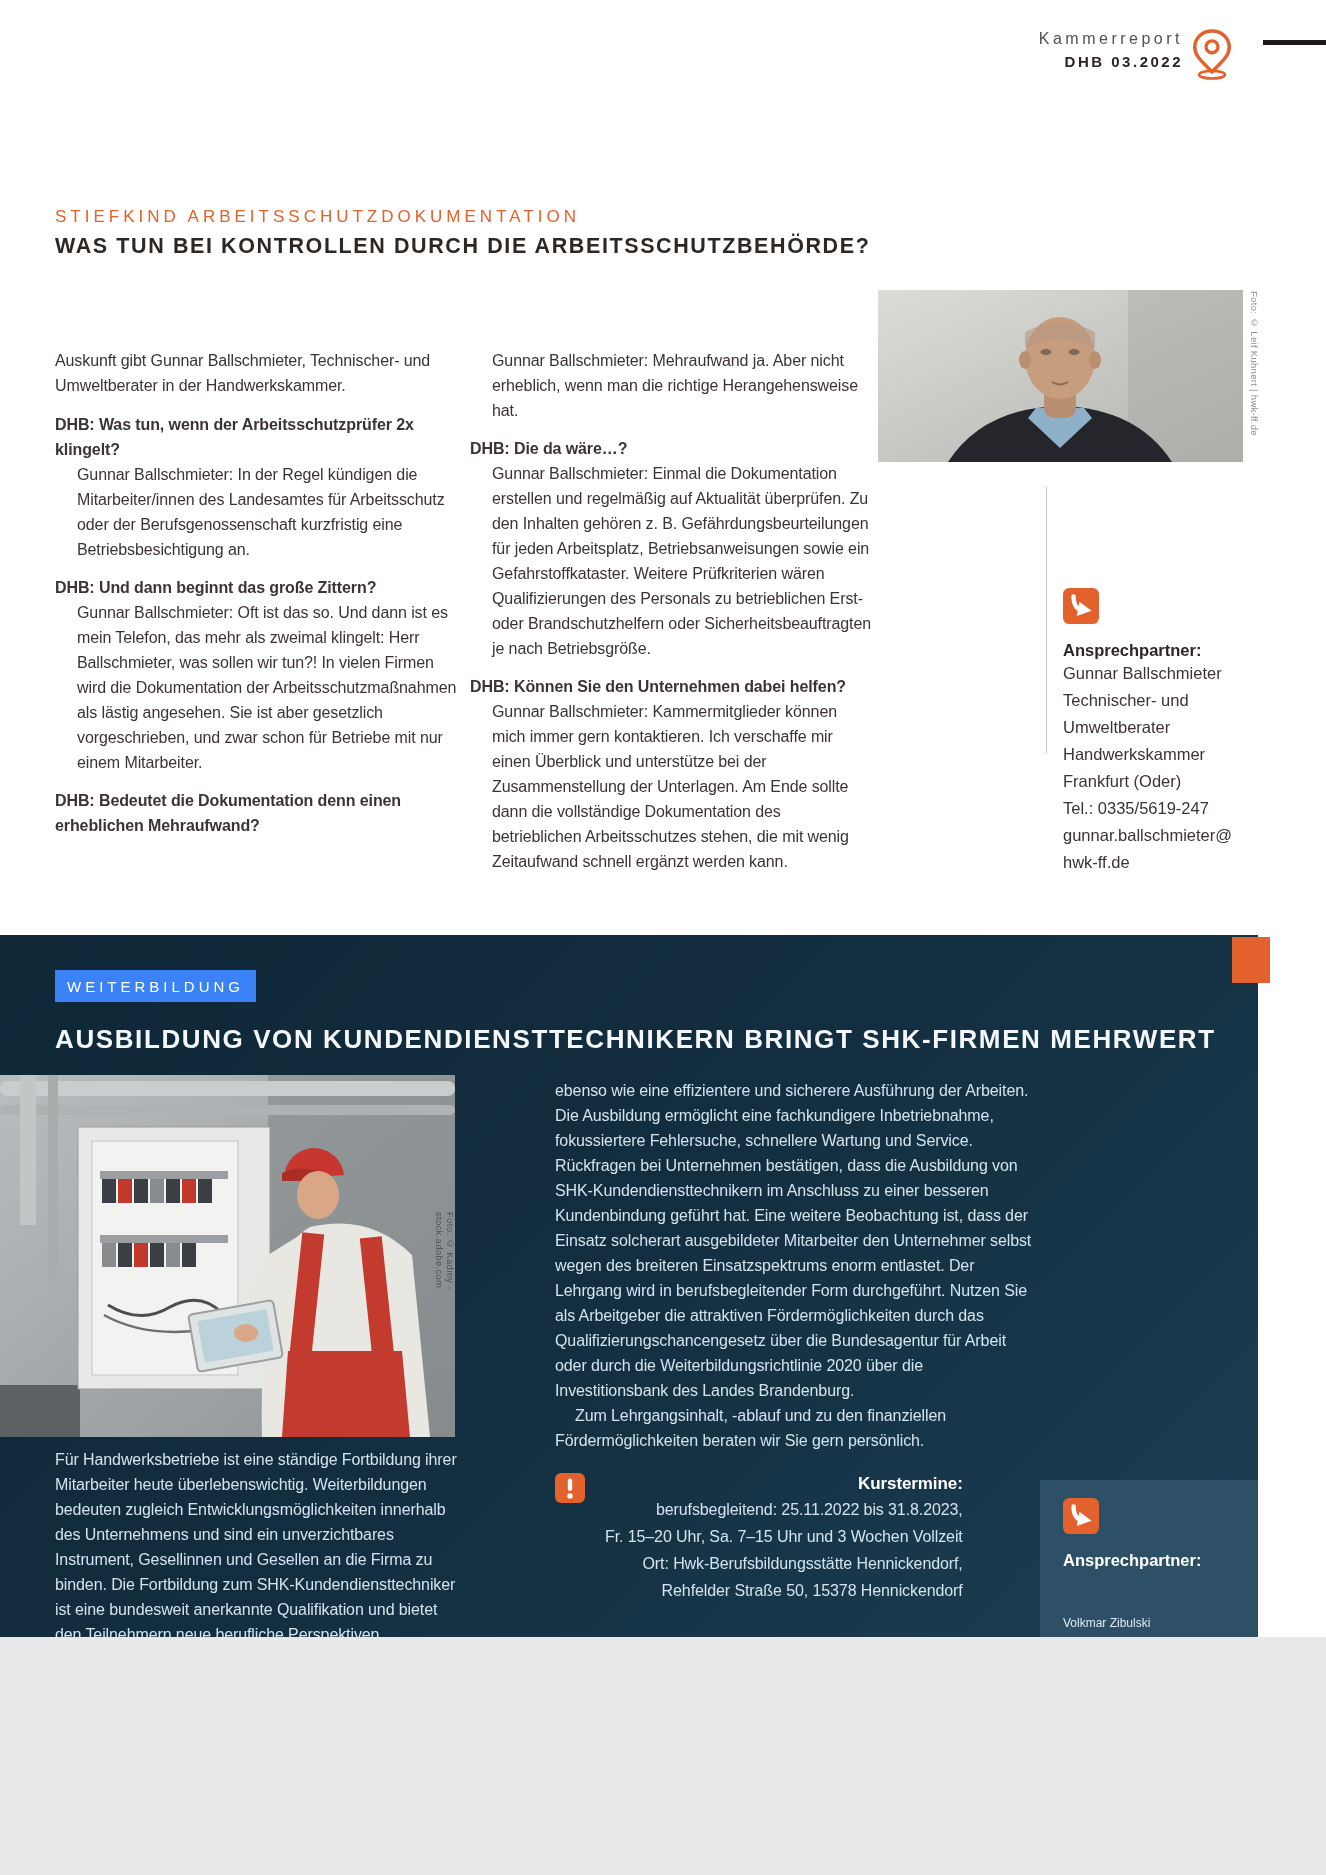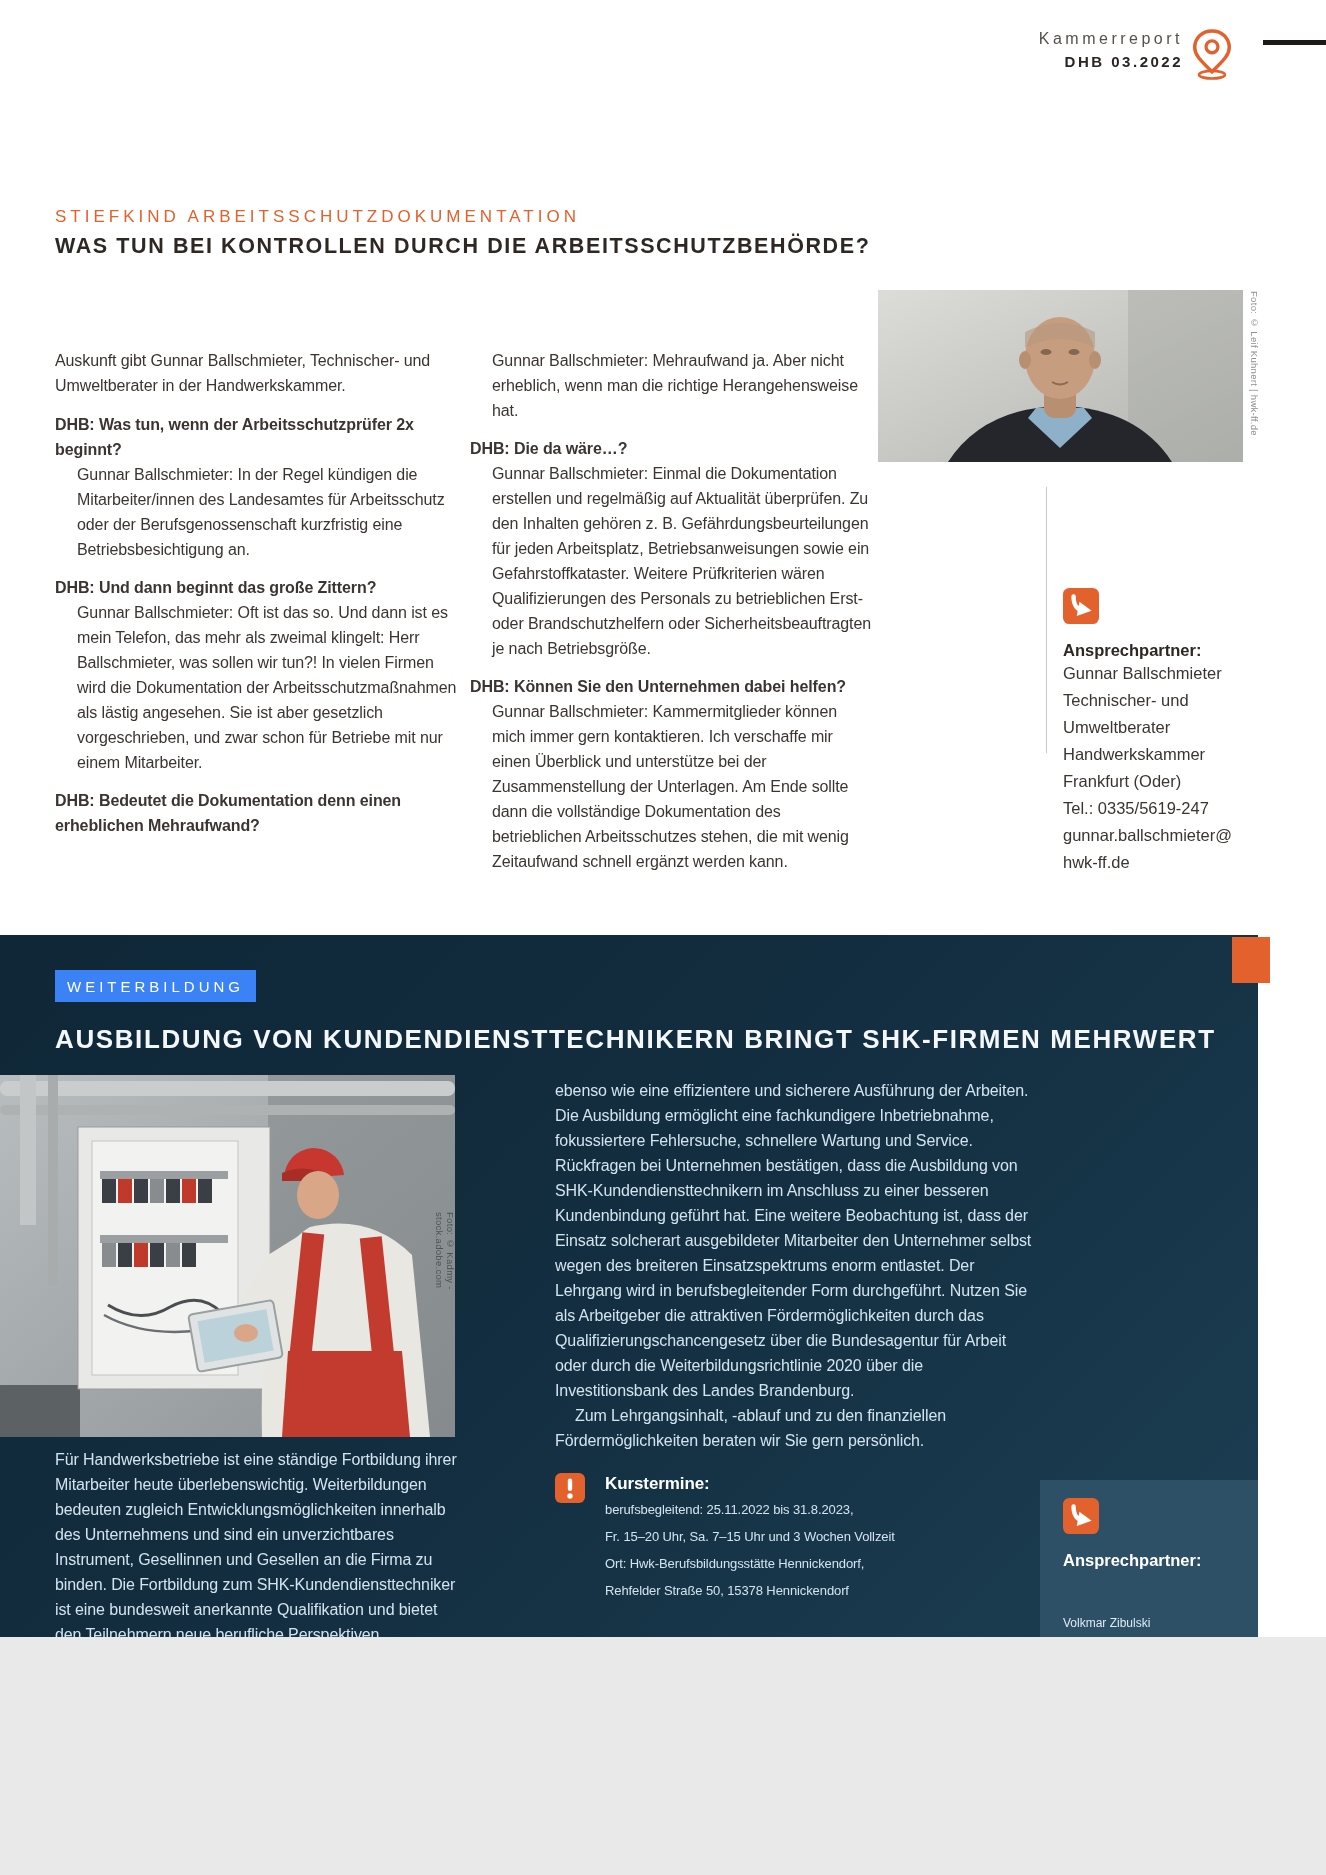--- a/index.html
+++ b/index.html
@@ -46,23 +46,23 @@
   .headline2{position:absolute;left:55px;top:1024px;font-size:26px;font-weight:bold;letter-spacing:1.6px;color:#f4f7f9;}
   .workshop{position:absolute;left:0;top:1075px;width:455px;height:362px;}
   .credit2{left:434px;top:1212px;height:150px;color:#4f5355;}
   .panel-text{font-size:16px;line-height:25px;letter-spacing:-0.1px;color:#d3e4ee;}
   .pcol-left{position:absolute;left:55px;top:1447px;width:402px;}
   .pcol-mid{position:absolute;left:555px;top:1078px;width:484px;}
   .pcol-mid p{margin:0;}
   .pcol-mid .p2{text-indent:20px;}
   .kurstermine{display:flex;margin-top:18px;}
   .kt-icon{flex:0 0 30px;margin-top:2px;}
-  .kt-body{margin-left:20px;}
+  .kt-body{margin-left:20px;text-align:right;}
   .kt-heading{font-weight:bold;font-size:17px;color:#ffffff;}
-  .kt-line{font-size:13px;line-height:27px;color:#d3e4ee;}
+  .kt-line{font-size:16px;line-height:27px;color:#d3e4ee;}
   .contact2{
     position:absolute;left:1040px;top:1480px;width:218px;height:268px;
     background:#2d5066;box-sizing:border-box;padding:18px 0 0 23px;
   }
   .contact2 .contact-label{color:#ffffff;}
   .contact2 .contact-line{color:#dcebf4;font-size:12px;margin-top:40px;}
   
   .footer-left{position:absolute;left:55px;top:1824px;display:flex;align-items:baseline;}
   .footer-page-label{font-size:13px;color:#4a4440;margin-right:7px;}
   .footer-page-number{font-size:18px;font-weight:bold;color:#4d7c0f;text-align:right;}
@@ -84,21 +84,21 @@
     <path d="M25 3 C14.5 3 7 10.8 7 20.2 C7 28 13 33.5 25 45.5 C37 33.5 43 28 43 20.2 C43 10.8 35.5 3 25 3 Z" fill="#ffffff" stroke="#E2612C" stroke-width="3.6"></path>
     <circle cx="25" cy="19.5" r="6.2" fill="none" stroke="#E2612C" stroke-width="3.4"></circle>
   </svg>
   <div class="masthead-rule"></div>
 
   <div class="kicker">STIEFKIND ARBEITSSCHUTZDOKUMENTATION</div>
   <div class="headline1">WAS TUN BEI KONTROLLEN DURCH DIE ARBEITSSCHUTZBEHÖRDE?</div>
 
   <div class="col col1">
     <p class="intro">Auskunft gibt Gunnar Ballschmieter, Technischer- und Umweltberater in der Handwerkskammer.</p>
-    <p class="question">DHB: Was tun, wenn der Arbeitsschutzprüfer 2x beginnt?</p>
+    <p class="question">DHB: Was tun, wenn der Arbeitsschutzprüfer 2x klingelt?</p>
     <p class="answer">Gunnar Ballschmieter: In der Regel kündigen die Mitarbeiter/innen des Landesamtes für Arbeitsschutz oder der Berufsgenossenschaft kurzfristig eine Betriebsbesichtigung an.</p>
     <p class="question">DHB: Und dann beginnt das große Zittern?</p>
     <p class="answer">Gunnar Ballschmieter: Oft ist das so. Und dann ist es mein Telefon, das mehr als zweimal klingelt: Herr Ballschmieter, was sollen wir tun?! In vielen Firmen wird die Dokumentation der Arbeitsschutzmaßnahmen als lästig angesehen. Sie ist aber gesetzlich vorgeschrieben, und zwar schon für Betriebe mit nur einem Mitarbeiter.</p>
     <p class="question">DHB: Bedeutet die Dokumentation denn einen erheblichen Mehraufwand?</p>
   </div>
 
   <div class="col col2">
     <p class="answer">Gunnar Ballschmieter: Mehraufwand ja. Aber nicht erheblich, wenn man die richtige Herangehensweise hat.</p>
     <p class="question">DHB: Die da wäre…?</p>
     <p class="answer">Gunnar Ballschmieter: Einmal die Dokumentation erstellen und regelmäßig auf Aktualität überprüfen. Zu den Inhalten gehören z. B. Gefährdungsbeurteilungen für jeden Arbeitsplatz, Betriebsanweisungen sowie ein Gefahrstoffkataster. Weitere Prüfkriterien wären Qualifizierungen des Personals zu betrieblichen Erst- oder Brandschutzhelfern oder Sicherheitsbeauftragten je nach Betriebsgröße.</p>

